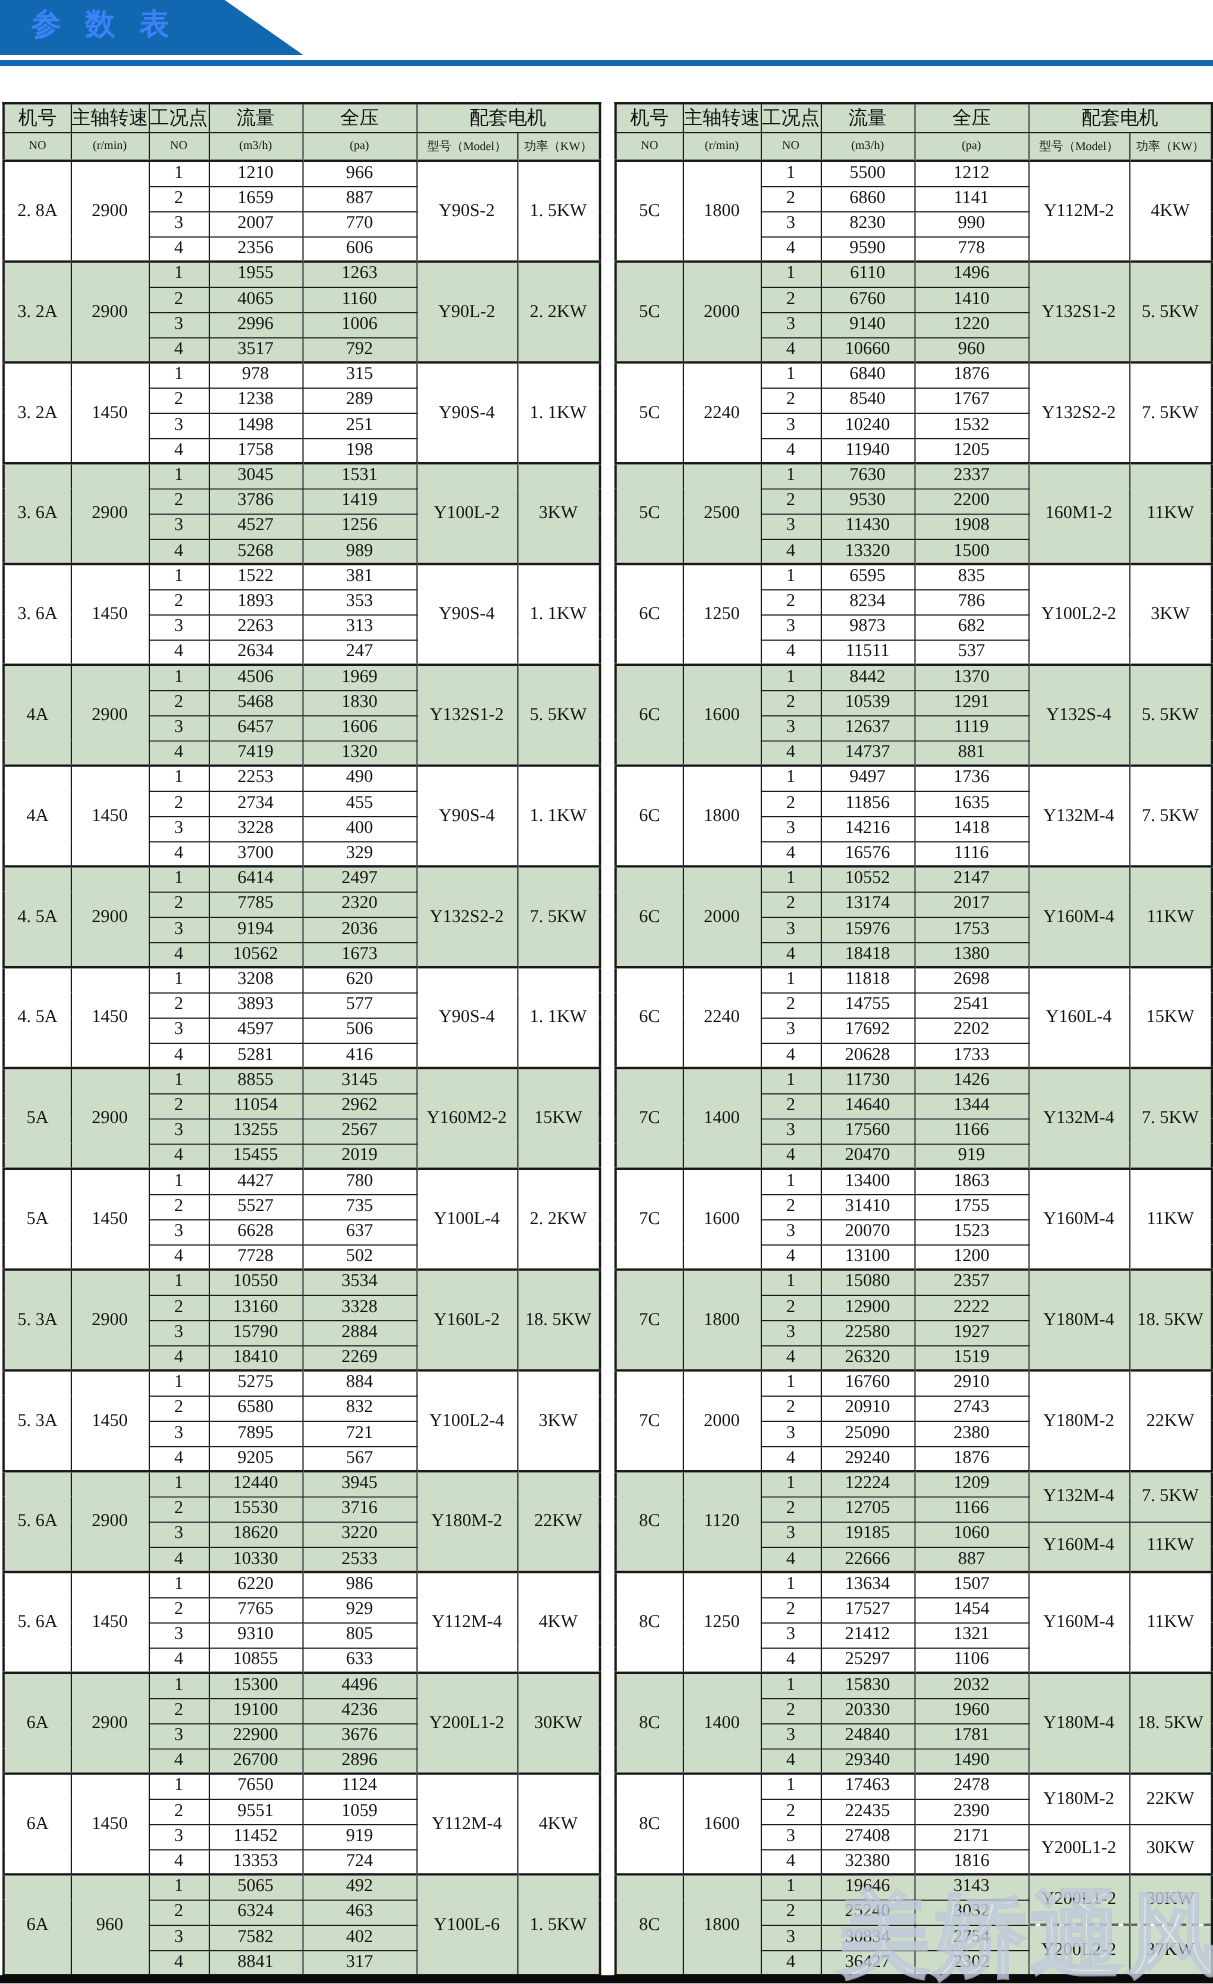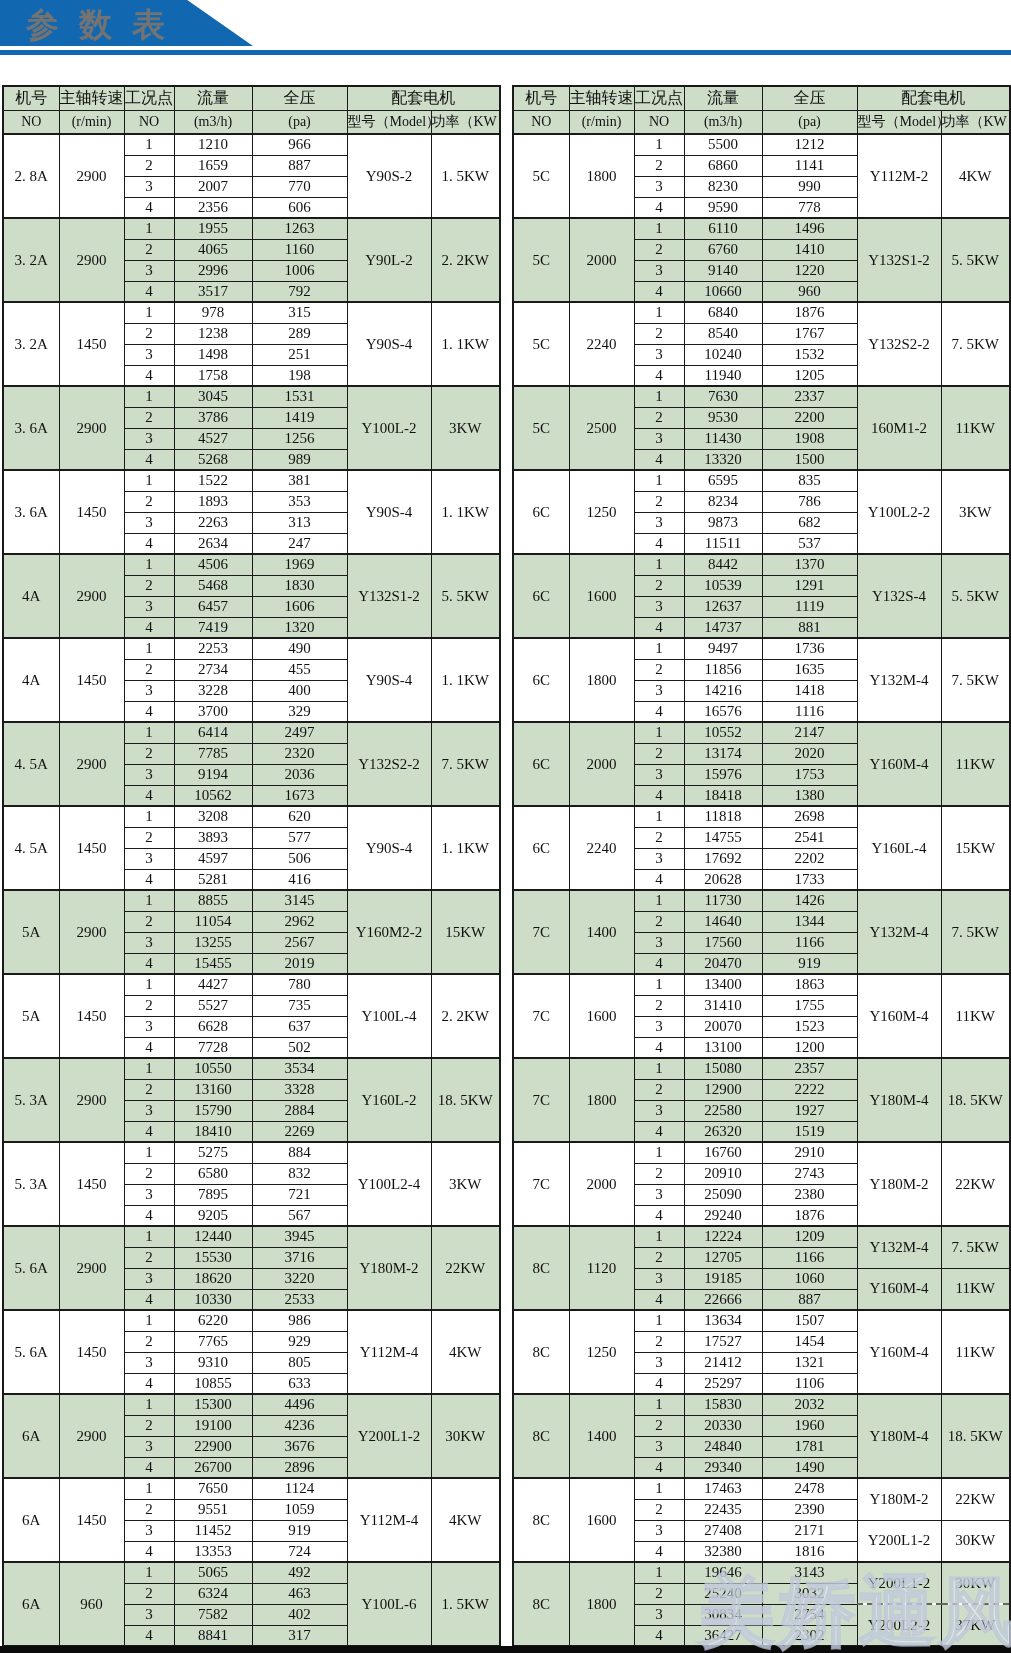--- a/index.html
+++ b/index.html
@@ -6,38 +6,38 @@
   body{
     position:relative;width:1011px;height:1653px;background:#ffffff;
     font-family:"Liberation Serif","DejaVu Serif",serif;color:#111;overflow:hidden;
   }
   
   .banner{
     position:absolute;top:0;left:0;width:253px;height:46px;background:#1268b0;
     clip-path:polygon(0 0,74% 0,100% 100%,0 100%);
   }
   .banner-title{
-    position:absolute;top:3px;left:26px;color:#737373;font-size:33px;font-weight:bold;
+    position:absolute;top:3px;left:26px;color:#3b82f6;font-size:25px;font-weight:bold;
     letter-spacing:20px;font-family:"Liberation Sans","DejaVu Sans",sans-serif;white-space:nowrap;
   }
   .accent-line{position:absolute;top:50px;left:0;width:1011px;height:5px;background:#1268b0;}
   
   .tables{position:absolute;top:85px;left:0;width:1011px;}
   .half{position:absolute;top:0;}
   .half-left{left:2px;width:499px;}
   .half-right{left:512px;width:497px;}
   table{border-collapse:collapse;width:100%;table-layout:fixed;border:2px solid #1a1a1a;}
   th,td{
     border:1px solid #1a1a1a;text-align:center;vertical-align:middle;padding:0;
     font-size:15px;white-space:nowrap;overflow:hidden;
   }
   thead tr{height:24px;}
   tbody tr{height:21px;}
   th{font-weight:normal;font-size:16px;background:#cdddc8;}
-  th.sub{font-size:14px;}
+  th.sub{font-size:10px;}
   tr.gstart td{border-top:2px solid #1a1a1a;}
   td.g{background:#cdddc8;}
   td.w{background:#ffffff;}
   td.split-dashed{border-top:2px dashed #666;}
   
   .bottom-bar{position:absolute;left:0;top:1646px;width:1011px;height:7px;background:#0b0b0b;}
   
   .watermark{
     position:absolute;right:-8px;bottom:-12px;font-size:76px;font-weight:bold;letter-spacing:4px;
     font-family:"Liberation Sans","DejaVu Sans",sans-serif;white-space:nowrap;
@@ -723,21 +723,21 @@
             <td class="g" rowspan="4">2000</td>
             <td class="g">1</td>
             <td class="g">10552</td>
             <td class="g">2147</td>
             <td class="g" rowspan="4">Y160M-4</td>
             <td class="g" rowspan="4">11KW</td>
           </tr>
           <tr>
             <td class="g">2</td>
             <td class="g">13174</td>
-            <td class="g">2020</td>
+            <td class="g">2017</td>
           </tr>
           <tr>
             <td class="g">3</td>
             <td class="g">15976</td>
             <td class="g">1753</td>
           </tr>
           <tr>
             <td class="g">4</td>
             <td class="g">18418</td>
             <td class="g">1380</td>

